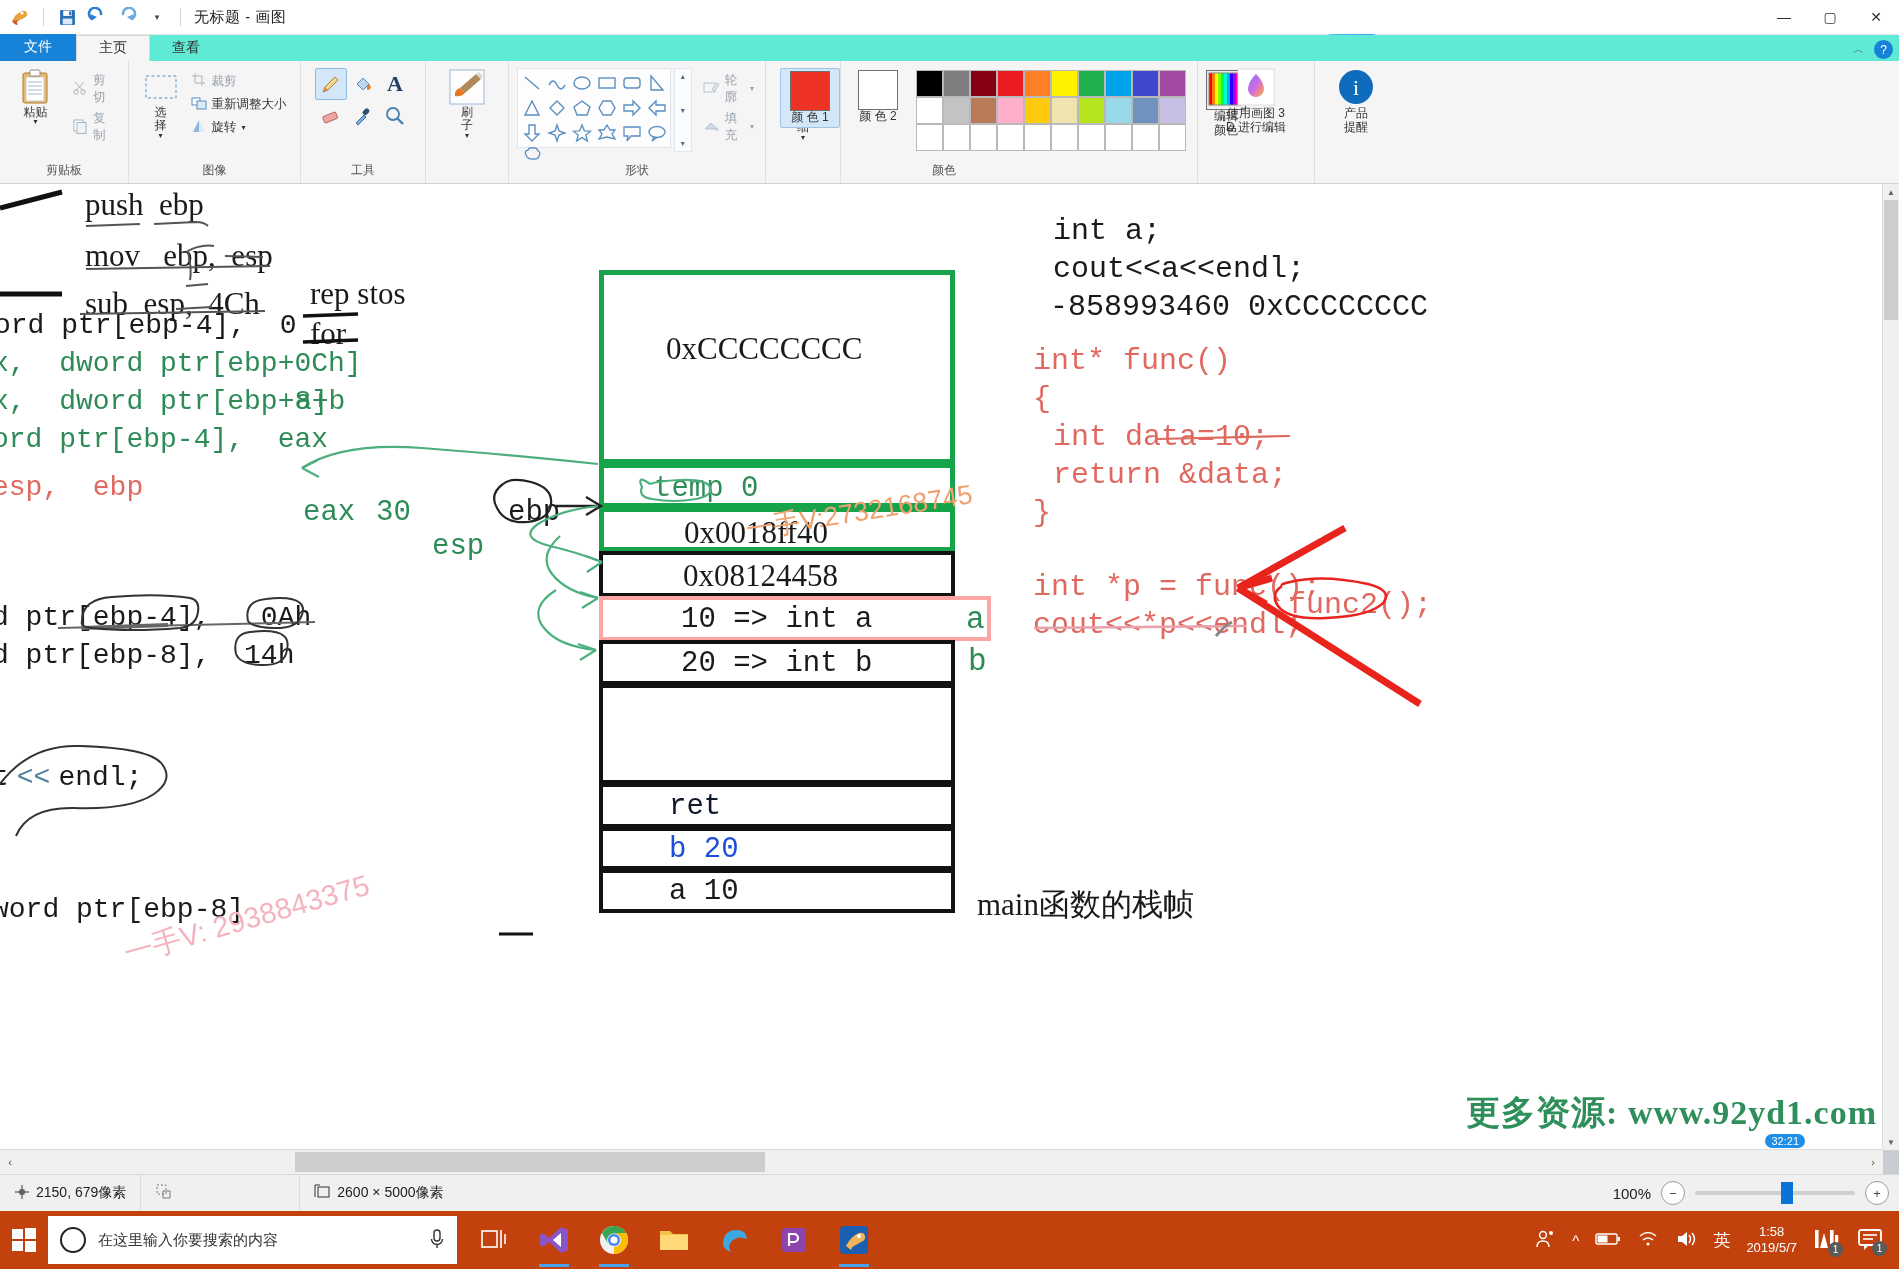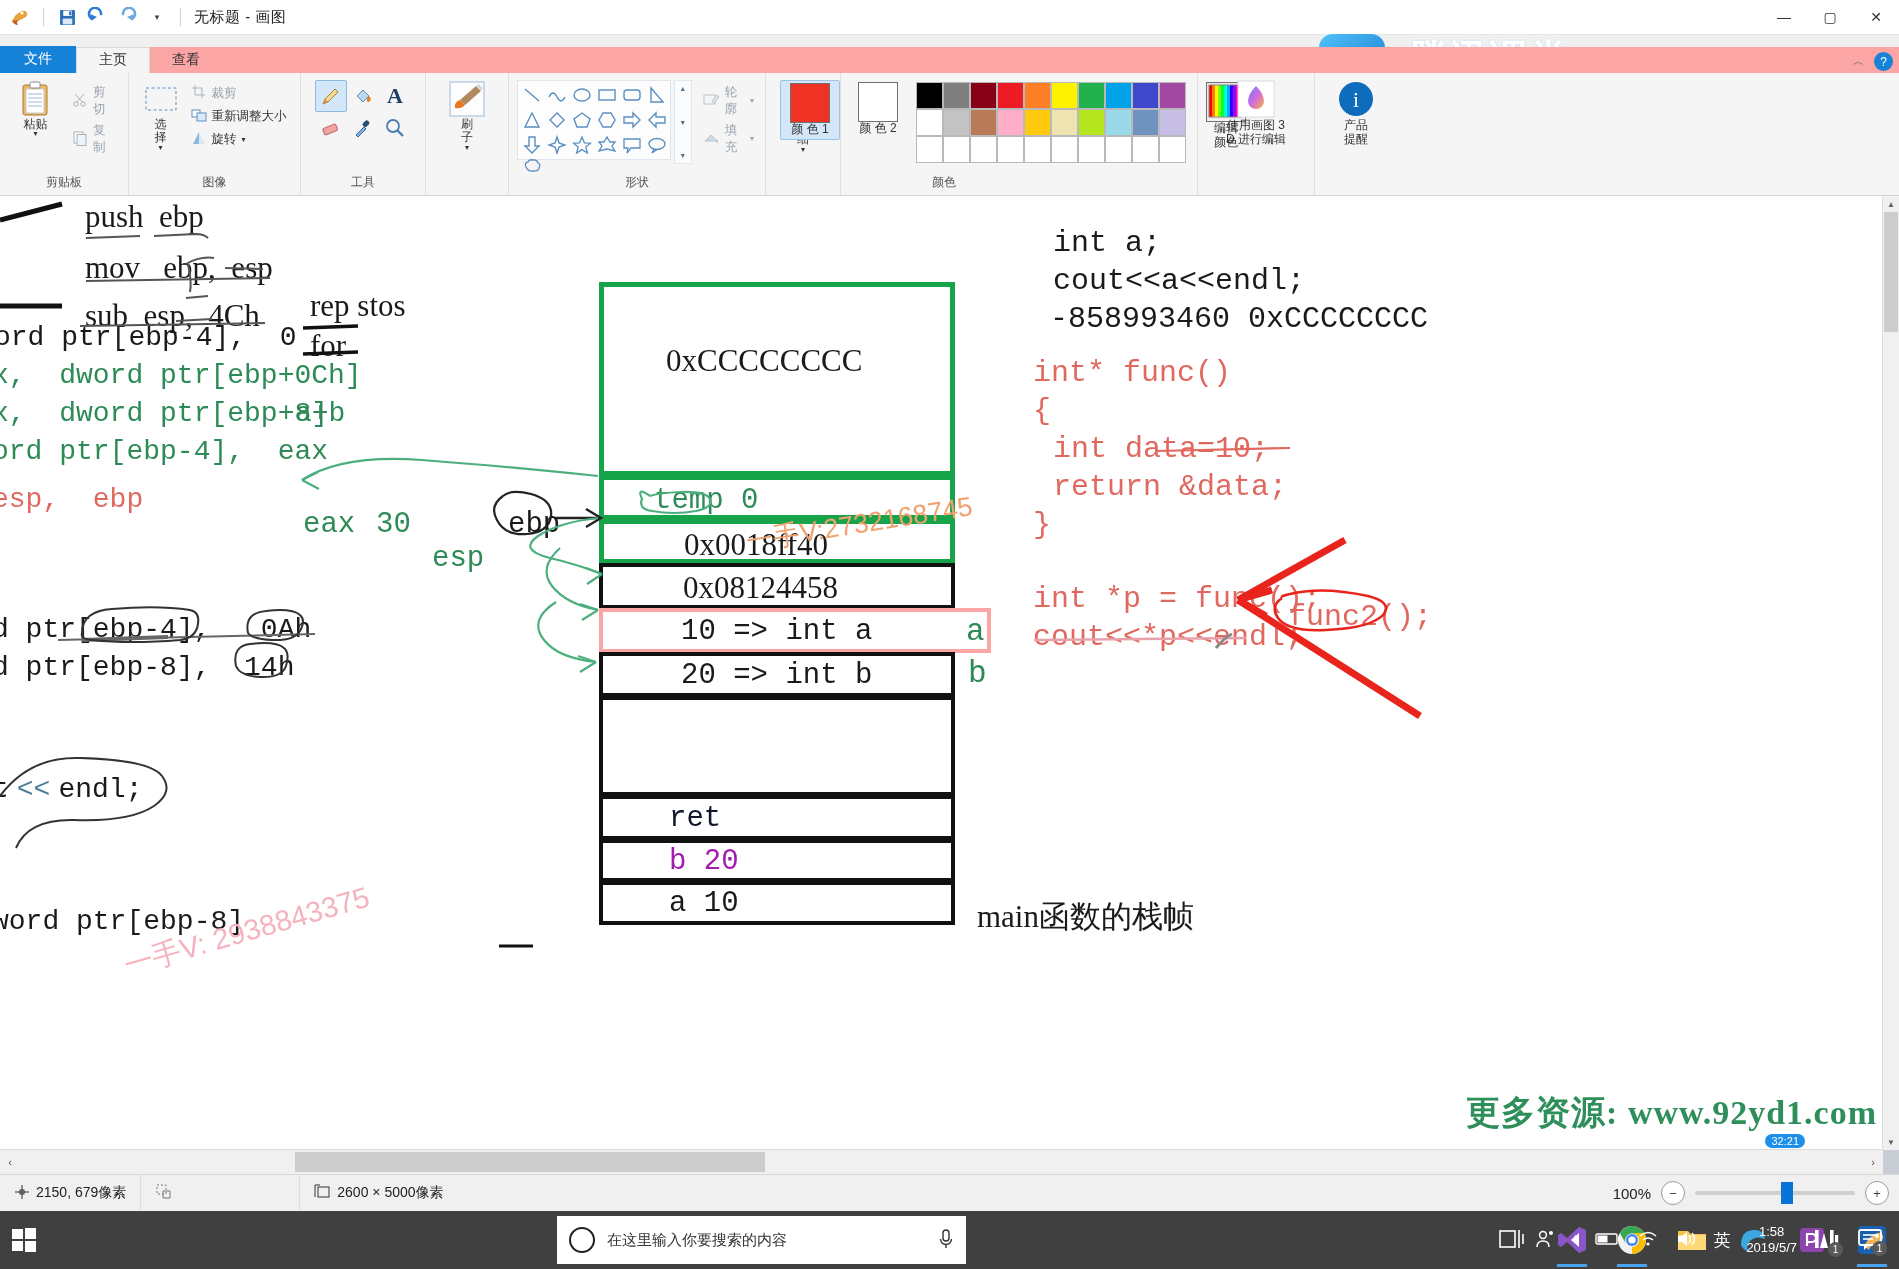--- a/index.html
+++ b/index.html
@@ -14,21 +14,21 @@
   .titlebar{height:34px;background:#ffffff;display:flex;align-items:center;position:relative;flex:0 0 34px;border-bottom:1px solid #e6e6e6;}
   .qat{display:flex;align-items:center;gap:10px;padding-left:8px;}
   .qat .sep{width:1px;height:18px;background:#d0d0d0;margin:0 3px;}
   .ic{width:20px;height:20px;display:inline-flex;align-items:center;justify-content:center;}
   .paint-logo{width:22px;height:22px;}
   .title-text{margin-left:10px;font-size:15px;color:#222;letter-spacing:.5px;}
   .winctl{position:absolute;right:0;top:0;height:34px;display:flex;}
   .winctl div{width:46px;height:34px;display:flex;align-items:center;justify-content:center;font-size:14px;color:#333;}
 
   
-  .tabsrow{height:26px;background:#fca5a5;display:flex;align-items:flex-end;position:relative;flex:0 0 26px;margin-top:12px;}
+  .tabsrow{height:26px;background:#5eead4;display:flex;align-items:flex-end;position:relative;flex:0 0 26px;}
   .tab{padding:3px 22px 4px;font-size:14px;color:#333;}
   .tab.file{background:#1683d8;color:#fff;padding:4px 24px 5px;}
   .tab.active{background:#f5f5f5;border:1px solid #d8d8d8;border-bottom:none;}
   .tabs-right{position:absolute;right:6px;bottom:2px;display:flex;align-items:center;gap:10px;}
   .helpbtn{width:19px;height:19px;border-radius:50%;background:#1683d8;color:#fff;font-size:12px;display:flex;align-items:center;justify-content:center;}
 
   
   .ribbon{flex:0 0 122px;background:#f5f5f5;border-bottom:1px solid #d4d4d4;display:flex;position:relative;}
   .group{display:flex;flex-direction:column;align-items:center;justify-content:space-between;padding:4px 8px 2px;border-right:1px solid #e0e0e0;position:relative;}
   .group .glabel{font-size:12px;color:#555;padding-bottom:2px;}
@@ -83,21 +83,21 @@
 
   
   .status{flex:0 0 36px;background:#f0f0f0;border-top:1px solid #d8d8d8;display:flex;align-items:center;font-size:14px;color:#222;position:relative;}
   .statitem{display:flex;align-items:center;gap:6px;padding:0 14px;height:100%;border-right:1px solid #dcdcdc;}
   .zoombox{position:absolute;right:10px;display:flex;align-items:center;gap:10px;}
   .zslider{width:160px;height:4px;background:#cfcfcf;position:relative;border-radius:2px;}
   .zknob{position:absolute;left:86px;top:-9px;width:12px;height:22px;background:#0a74d6;}
   .zbtn{width:22px;height:22px;border-radius:50%;border:1px solid #9b9b9b;background:#fff;display:flex;align-items:center;justify-content:center;font-size:13px;color:#444;}
 
   
-  .taskbar{flex:0 0 58px;background:#404040;display:flex;align-items:center;position:relative;justify-content:space-between;}
+  .taskbar{flex:0 0 58px;background:#c2410c;display:flex;align-items:center;position:relative;}
   .startbtn{width:48px;height:58px;display:flex;align-items:center;justify-content:center;}
   .searchbox{height:48px;flex:0 0 385px;background:#fff;display:flex;align-items:center;gap:12px;padding:0 12px;color:#333;font-size:15px;}
   .searchbox .circ{width:22px;height:22px;border:2px solid #222;border-radius:50%;}
   .tbicons{display:flex;align-items:center;gap:6px;padding-left:10px;}
   .tbicon{width:54px;height:58px;display:flex;align-items:center;justify-content:center;position:relative;}
   .tbicon.run::after{content:"";position:absolute;bottom:2px;left:12px;right:12px;height:3px;background:#4aa3ef;}
   .tray{position:absolute;right:0;display:flex;align-items:center;gap:16px;height:58px;padding-right:14px;color:#fff;font-size:13px;}
   .clock{display:flex;flex-direction:column;align-items:center;line-height:1.25;font-size:13px;}
 
   .wm{position:absolute;pointer-events:none;}
@@ -655,21 +655,21 @@
         <div class="cell" style="left:599px;top:456px;width:356px;height:45px;border:4px solid #111;">
           <span class="mono" style="position:absolute;left:78px;top:3px;font-size:29px;color:#1a1a1a;">20  =&gt; int b</span>
         </div>
         <div class="cell" style="left:599px;top:500px;width:356px;height:100px;border:4px solid #111;">
           <span></span>
         </div>
         <div class="cell" style="left:599px;top:599px;width:356px;height:45px;border:4px solid #111;">
           <span class="mono" style="position:absolute;left:66px;top:3px;font-size:29px;color:#0f172a;">ret</span>
         </div>
         <div class="cell" style="left:599px;top:643px;width:356px;height:43px;border:4px solid #111;">
-          <span class="mono" style="position:absolute;left:66px;top:2px;font-size:29px;color:#a21caf;">b        20</span>
+          <span class="mono" style="position:absolute;left:66px;top:2px;font-size:29px;color:#1d4ed8;">b        20</span>
         </div>
         <div class="cell" style="left:599px;top:685px;width:356px;height:44px;border:4px solid #111;">
           <span class="mono" style="position:absolute;left:66px;top:2px;font-size:29px;color:#1a1a1a;">a        10</span>
         </div>
 
         <div class="wm" style="left:745px;top:310px;transform:rotate(-9deg);font-family:'Liberation Sans',sans-serif;font-size:27px;color:#f0a170;">一手V:2732168745</div>
 
         <svg style="position:absolute;left:0;top:0;width:1700px;height:790px;overflow:visible;">
           <path d="M503 300 q-14 10-6 24 q8 16 30 14 q22-2 24-18 q2-16-20-22 q-20-5-28 2" stroke="#222" stroke-width="2.2" fill="none"></path>
           <line x1="556" y1="322" x2="600" y2="322" stroke="#222" stroke-width="2.4"></line>

